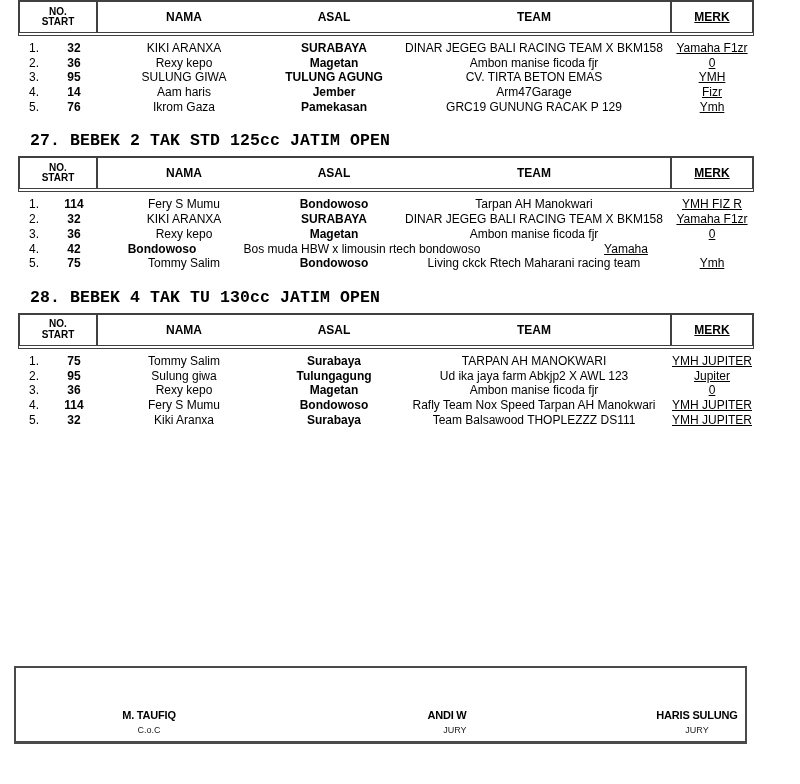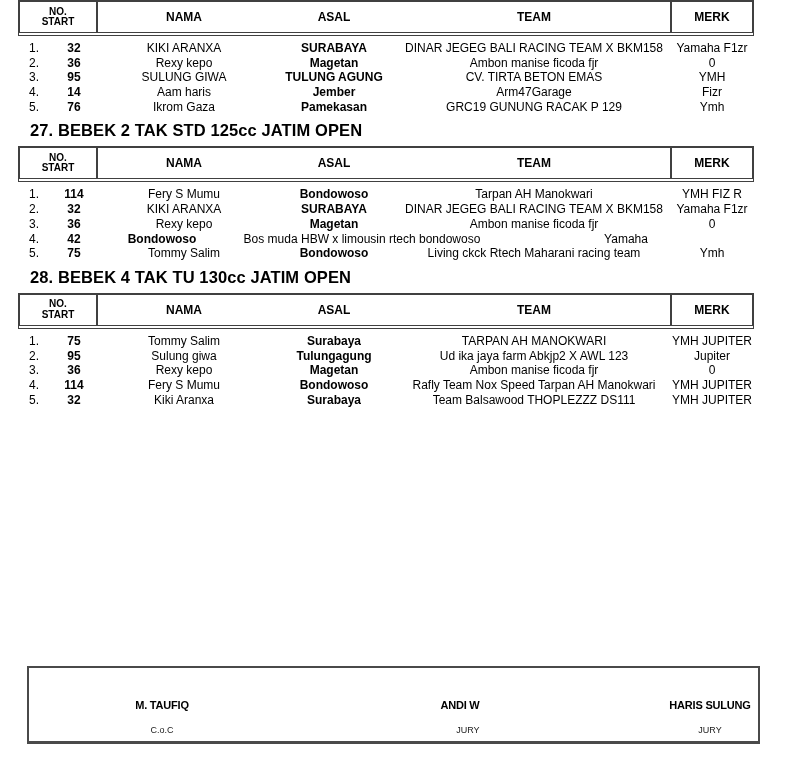--- a/index.html
+++ b/index.html
@@ -14,21 +14,21 @@
   .sheet { position: absolute; top: 0; left: 18px; width: 740px; }
 
   .section { margin: 0; }
   .section-title {
     font-size: 16.5px; font-weight: bold;
     letter-spacing: 0.1px;
     margin: 5px 0 6px 12px;
     line-height: 19px;
     white-space: nowrap;
   }
-  .section + .section .section-title { margin-top: 7px; }
+  .section + .section .section-title { margin-top: 17px; font-family: Liberation Mono, monospace; }
 
   .tbl { width: 736px; }
   .thead {
     display: flex;
     border: 2px solid #404040;
     border-bottom: 4px double #404040;
     height: 36px;
     align-items: stretch;
   }
   .th {
@@ -39,54 +39,54 @@
     flex-direction: column;
     font-size: 10px; line-height: 10.5px;
     border-right: 2px solid #404040;
   }
   .w-nostart { width: 78px; }
   .w-seq  { width: 32px; }
   .w-start{ width: 48px; }
   .w-nama { width: 172px; }
   .w-asal { width: 128px; }
   .w-team { width: 272px; }
-  .w-merk { width: 84px; flex: 1; }
+  .w-merk { width: 84px; flex: 1; text-decoration: underline; }
   .th-merk { border-left: 2px solid #404040; }
 
   .tbody { padding-top: 5px; }
   .tr { display: flex; height: 14.7px; }
   .td {
     font-size: 12px; line-height: 14.5px;
     text-align: center;
     white-space: nowrap;
     overflow: visible;
   }
   .td-seq  { text-align: center; }
   .td-start{ font-weight: bold; }
   .td-asal { font-weight: bold; }
 
   .officials-box {
     position: absolute;
-    left: 27px; top: 666px;
+    left: 14px; top: 666px;
     width: 733px; height: 78px;
     border: 2px solid #4a4a4a;
     border-bottom-width: 3px;
   }
   .sig {
     position: absolute;
     bottom: 5px;
     transform: translateX(-50%);
     text-align: center;
     white-space: nowrap;
   }
   .sig-1 { left: 133px; }
   .sig-2 { left: 431px; text-align: right; }
   .sig-3 { left: 681px; }
   .sig-name { font-size: 11px; font-weight: bold; line-height: 13px; letter-spacing: -0.2px; }
-  .sig-role { font-size: 9px; line-height: 11px; margin-top: 13px; color: #1a1a1a; }
+  .sig-role { font-size: 9px; line-height: 11px; margin-top: 3px; color: #1a1a1a; }
 </style>
 </head>
 <body>
 
 <div class="sheet">
 
   <div class="section">
     <div class="tbl">
       <div class="thead">
         <div class="th th-nostart w-nostart">

